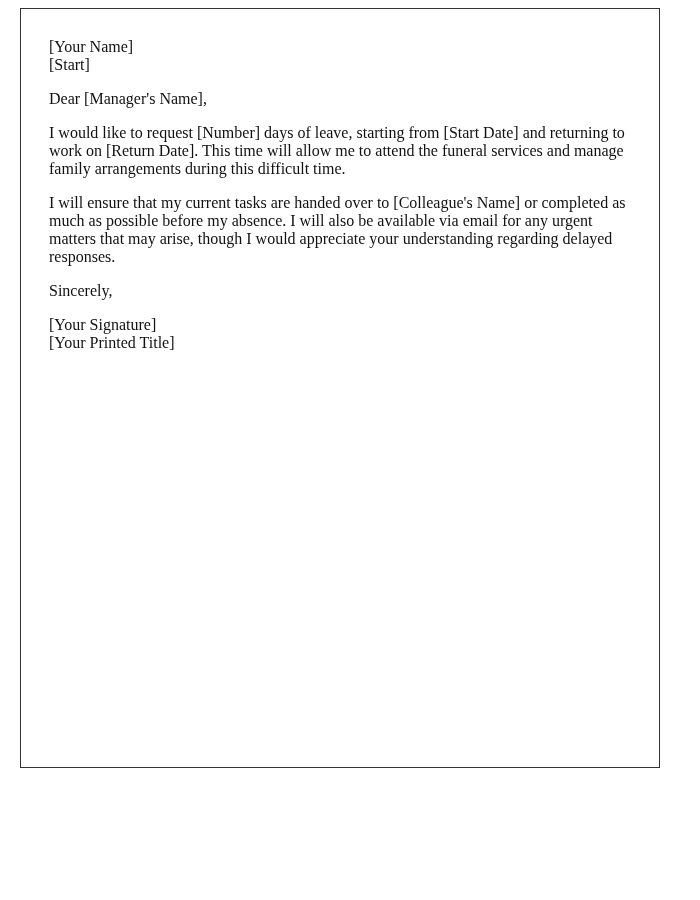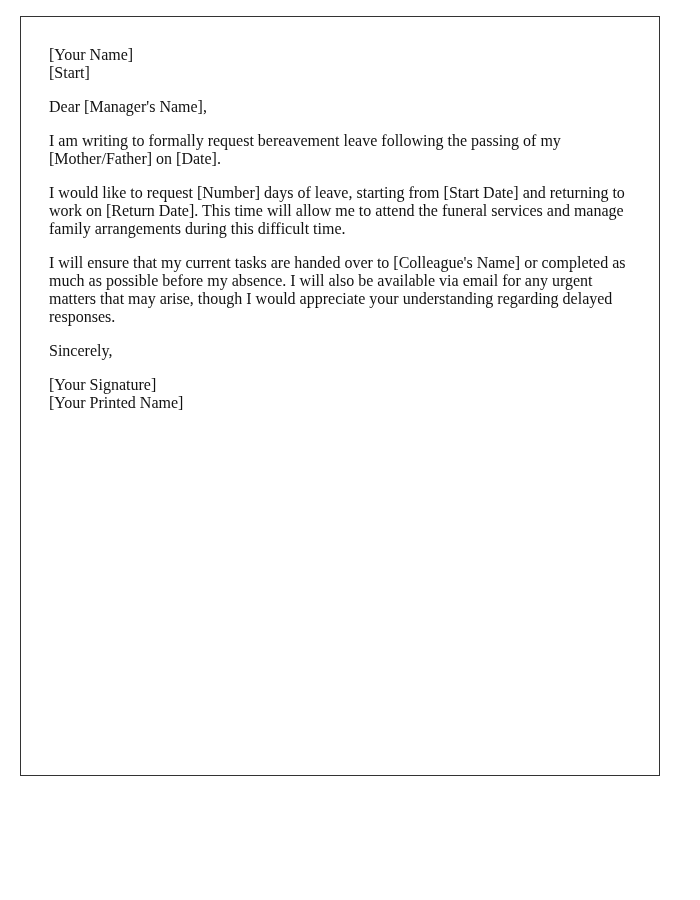--- a/index.html
+++ b/index.html
@@ -10,21 +10,21 @@
     body {
       width: 700px;
       height: 900px;
       position: relative;
       font-family: "Liberation Serif", "DejaVu Serif", serif;
       color: #111111;
     }
     .letter {
       position: absolute;
       left: 20px;
-      top: 16px;
+      top: 8px;
       width: 640px;
       height: 760px;
       border: 1px solid #333333;
       box-sizing: border-box;
       padding: 29px 28px 20px 28px;
       font-size: 16px;
       line-height: 18px;
     }
     .block {
       margin: 0 0 16px 0;
@@ -43,27 +43,26 @@
 <div class="letter">
 
   <div class="block">
     <span class="line">[Your Name]</span>
     <span class="line">[Start]</span>
   </div>
 
 
   <p class="block">Dear [Manager's Name],</p>
 
-  <p class="block">I am writing to formally request bereavement leave following the passing of my [Mother/Father] on [Date].</p>
 
   <p class="block">I would like to request [Number] days of leave, starting from [Start Date] and returning to work on [Return Date]. This time will allow me to attend the funeral services and manage family arrangements during this difficult time.</p>
 
   <p class="block">I will ensure that my current tasks are handed over to [Colleague's Name] or completed as much as possible before my absence. I will also be available via email for any urgent matters that may arise, though I would appreciate your understanding regarding delayed responses.</p>
 
 
   <p class="block">Sincerely,</p>
 
   <div class="block">
     <span class="line">[Your Signature]</span>
-    <span class="line">[Your Printed Name]</span>
+    <span class="line">[Your Printed Title]</span>
   </div>
 
 </div>
 
 </body></html>

